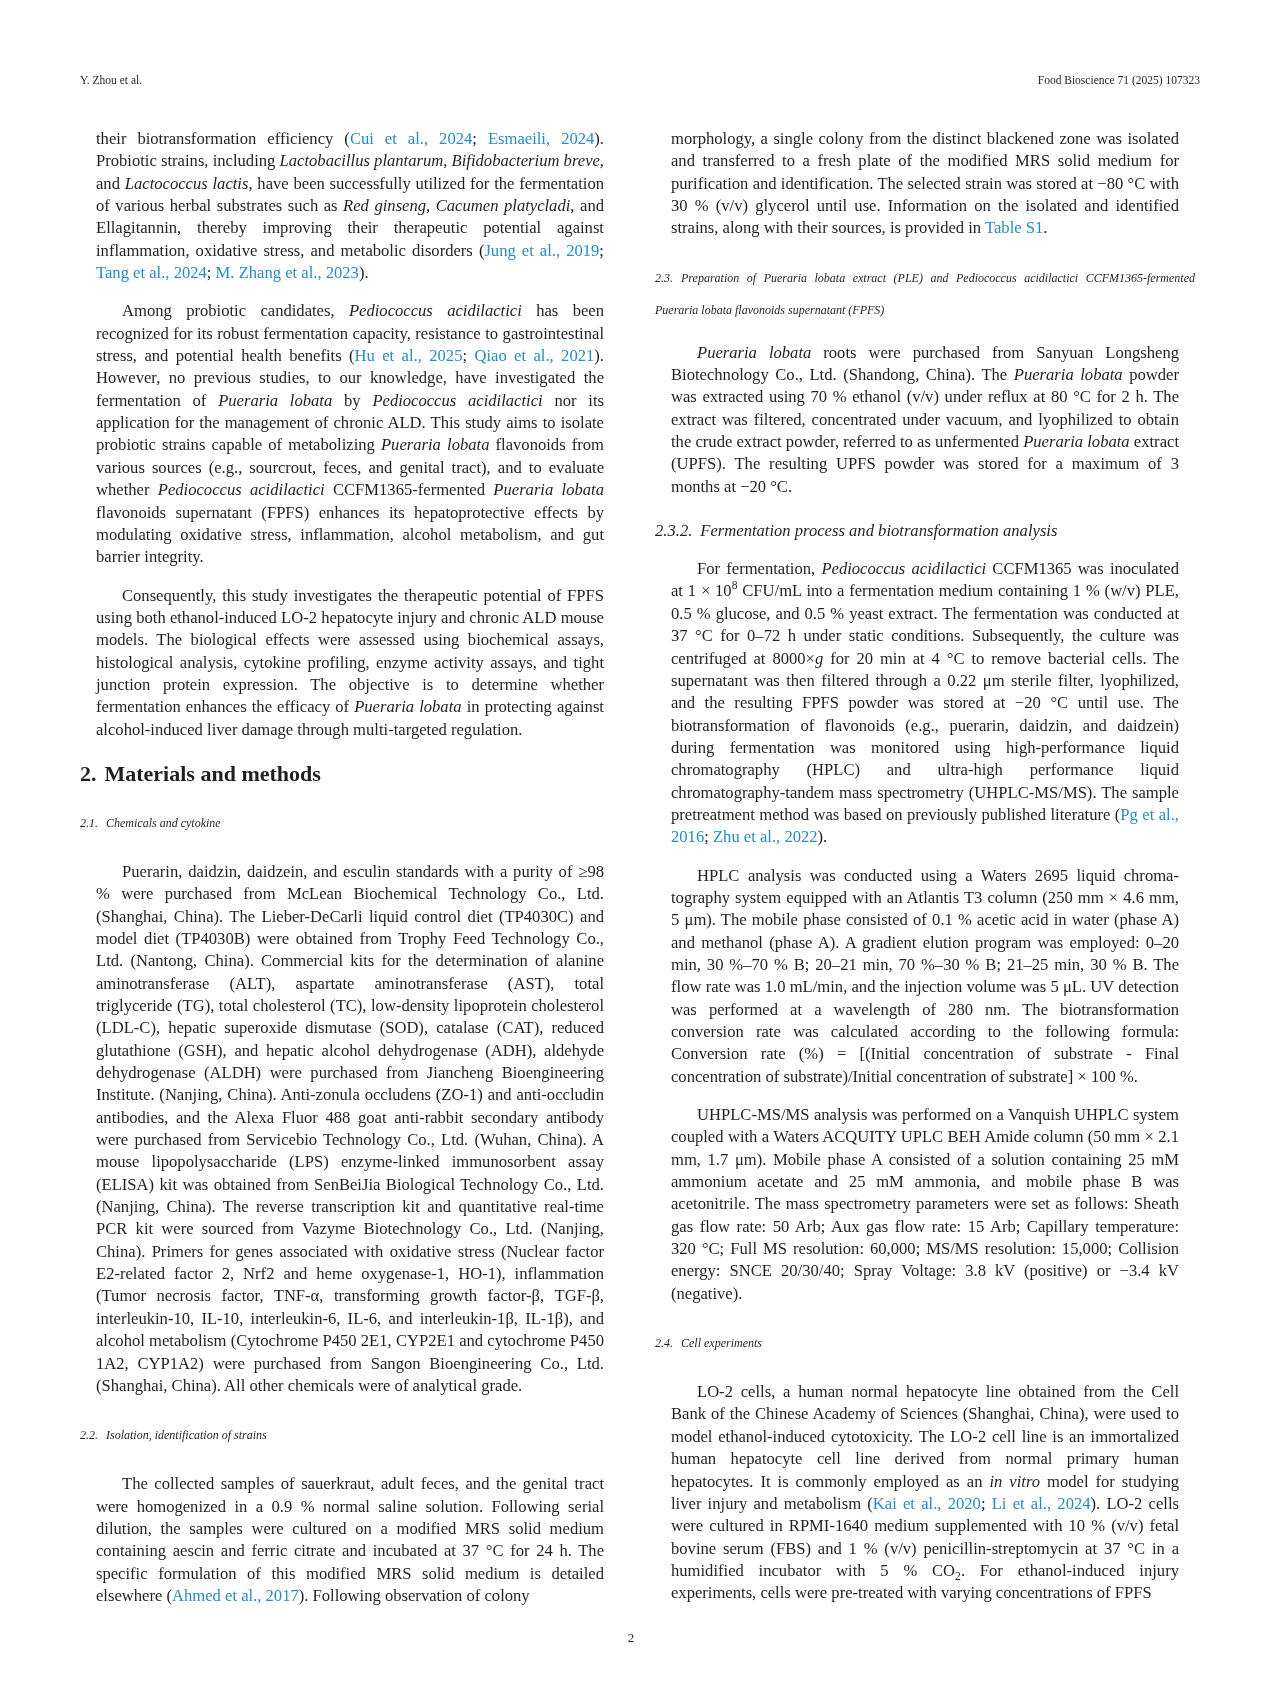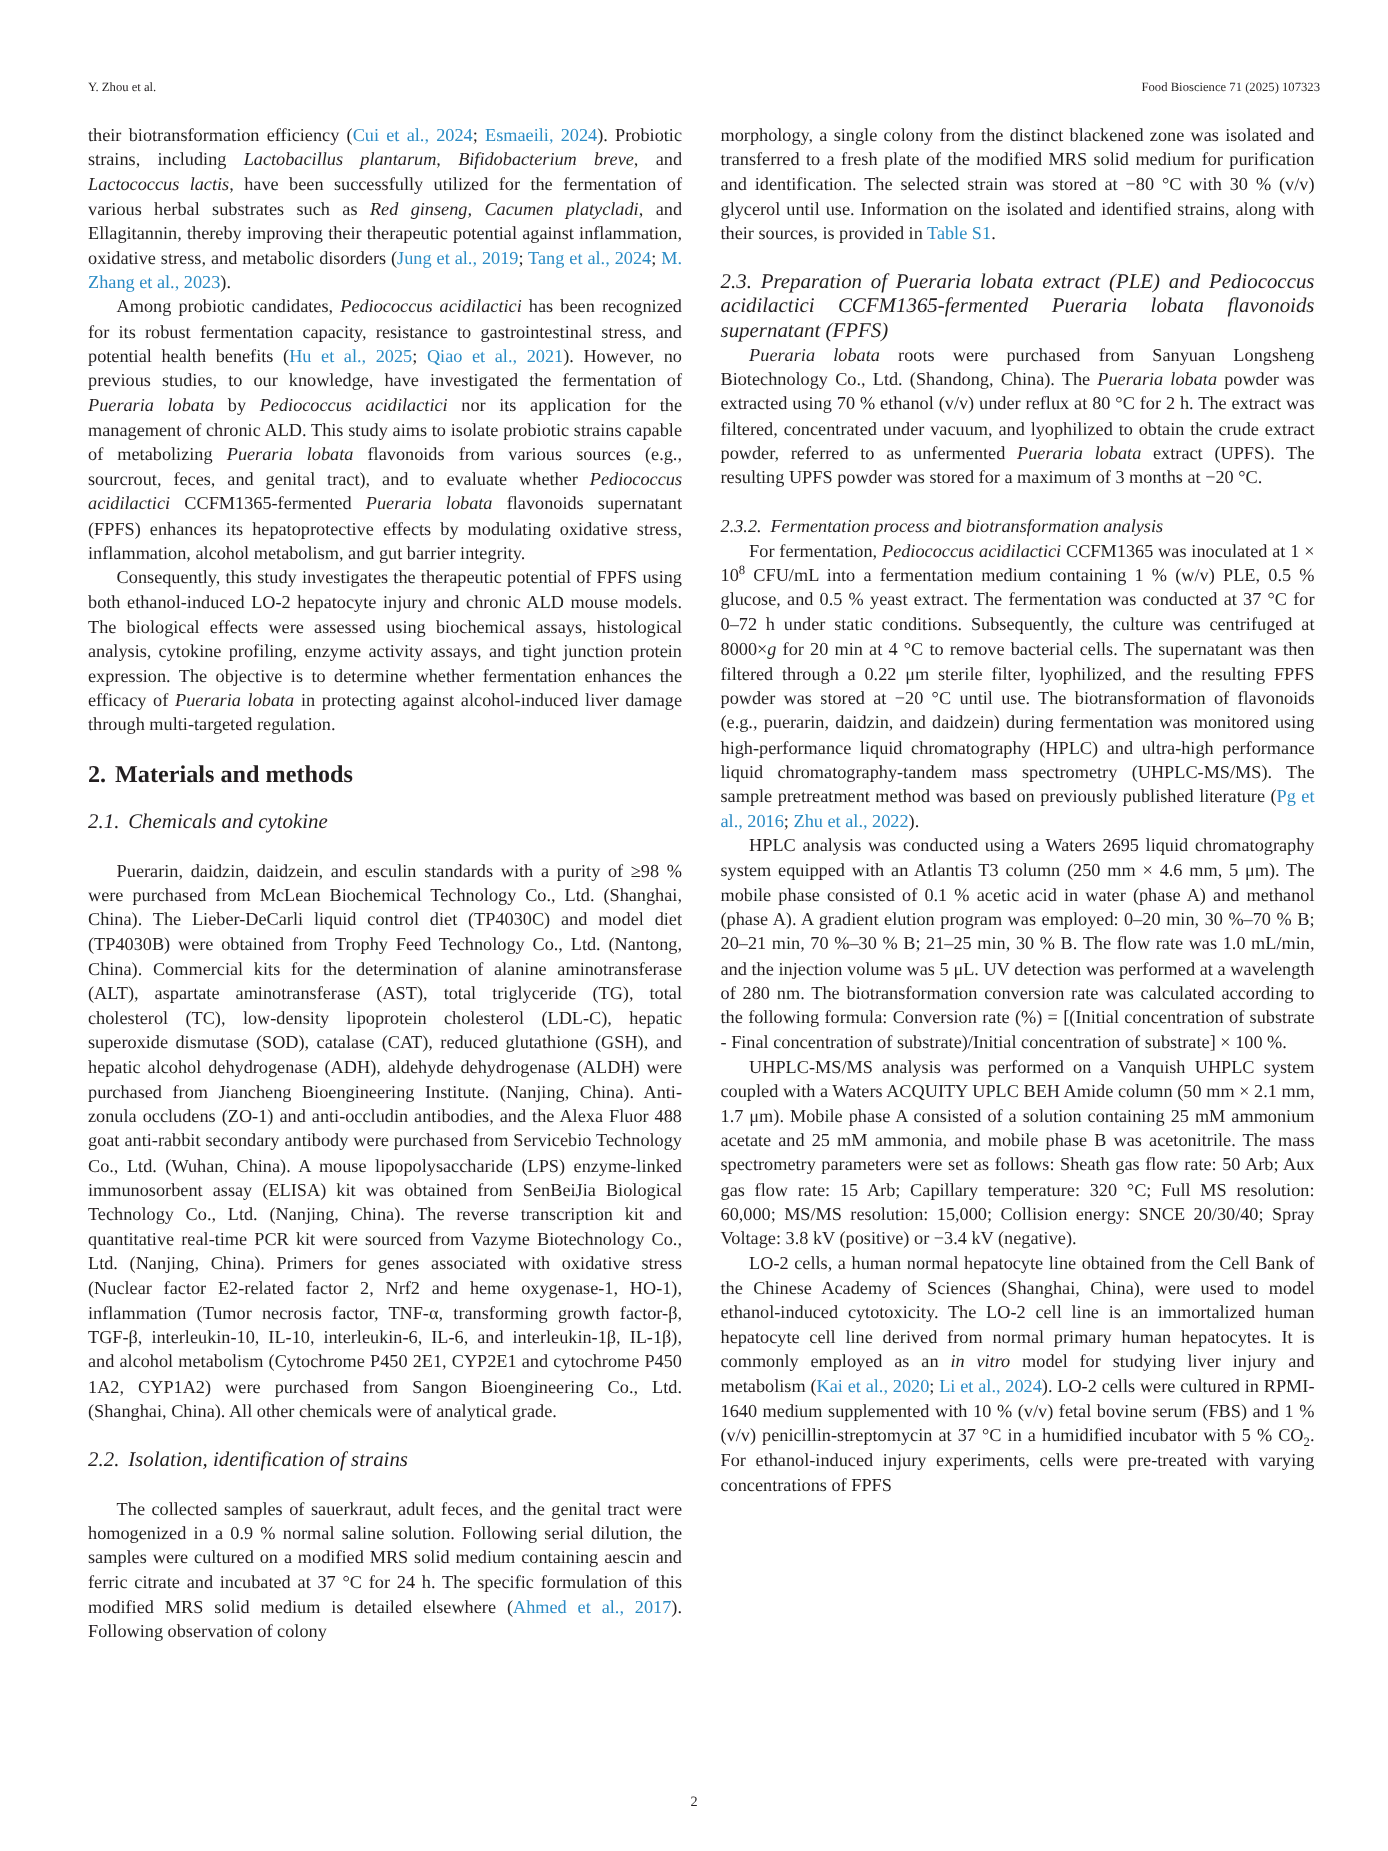--- a/index.html
+++ b/index.html
@@ -13,27 +13,27 @@
     display: flex; justify-content: space-between;
     font-size: 11.5px; color: #231f20;
   }
   .col {
     position: absolute; top: 112px; width: 540px;
     font-size: 16.6px; line-height: 22.35px; text-align: justify;
     hyphens: manual;
   }
   .col-left { left: 80px; }
   .col-right { left: 655px; }
-  .para { margin: 0; text-indent: 0; }
+  .para { margin: 16px; text-indent: 0; }
   .para.indent { text-indent: 26px; }
   .sec-h {
     font-weight: bold; font-size: 22px; margin: 22px 0 21px 0; line-height: 22px;
   }
   .sub-h {
-    font-style: italic; font-size: 19px; margin: 22px 0 22px 0; line-height: 22px;
+    font-style: italic; font-size: 12px; margin: 22px 0 22px 0; line-height: 32px;
   }
   .sub-h.tight-after { margin-bottom: 0; }
   .subsub-h { font-style: italic; margin: 22px 0 0 0; line-height: 22px; }
   .sub-h .num, .subsub-h .num { margin-right: 8px; }
   .sec-h .num { margin-right: 8px; }
   a.cite { color: #2a8bc4; text-decoration: none; }
   .it { font-style: italic; }
   sup, sub { font-size: 70%; line-height: 0; }
   .page-number {
     position: absolute; top: 1630px; left: 0; width: 100%;
@@ -59,16 +59,17 @@
     <p class="para indent"><span>The collected samples of sauerkraut, adult feces, and the genital tract were homogenized in a 0.9 % normal saline solution. Following serial dilution, the samples were cultured on a modified MRS solid medium containing aescin and ferric citrate and incubated at 37 °C for 24 h. The specific formulation of this modified MRS solid medium is detailed elsewhere (</span><a class="cite" href="#">Ahmed et al., 2017</a><span>). Following observation of colony</span></p>
   </div>
 <div class="col col-right">
     <p class="para"><span>morphology, a single colony from the distinct blackened zone was iso­lated and transferred to a fresh plate of the modified MRS solid medium for purification and identification. The selected strain was stored at −80 °C with 30 % (v/v) glycerol until use. Information on the isolated and identified strains, along with their sources, is provided in </span><a class="cite" href="#">Table S1</a><span>.</span></p>
     <div class="sub-h tight-after"><span class="num">2.3.</span><span>Preparation of Pueraria lobata extract (PLE) and Pediococcus acidilactici CCFM1365-fermented Pueraria lobata flavonoids supernatant (FPFS)</span></div>
     <p class="para indent"><span class="it">Pueraria lobata</span><span> roots were purchased from Sanyuan Longsheng Biotechnology Co., Ltd. (Shandong, China). The </span><span class="it">Pueraria lobata</span><span> powder was extracted using 70 % ethanol (v/v) under reflux at 80 °C for 2 h. The extract was filtered, concentrated under vacuum, and lyophilized to obtain the crude extract powder, referred to as unfermented </span><span class="it">Pueraria lobata</span><span> extract (UPFS). The resulting UPFS powder was stored for a maximum of 3 months at −20 °C.</span></p>
     <div class="subsub-h"><span class="num">2.3.2.</span><span>Fermentation process and biotransformation analysis</span></div>
     <p class="para indent"><span>For fermentation, </span><span class="it">Pediococcus acidilactici</span><span> CCFM1365 was inoculated at 1 × 10</span><sup>8</sup><span> CFU/mL into a fermentation medium containing 1 % (w/v) PLE, 0.5 % glucose, and 0.5 % yeast extract. The fermentation was conducted at 37 °C for 0–72 h under static conditions. Subsequently, the culture was centrifuged at 8000×</span><span class="it">g</span><span> for 20 min at 4 °C to remove bacterial cells. The supernatant was then filtered through a 0.22 μm sterile filter, lyophilized, and the resulting FPFS powder was stored at −20 °C until use. The biotransformation of flavonoids (e.g., puerarin, daidzin, and daidzein) during fermentation was monitored using high-performance liquid chromatography (HPLC) and ultra-high performance liquid chromatography-tandem mass spectrometry (UHPLC-MS/MS). The sample pretreatment method was based on previously published liter­ature (</span><a class="cite" href="#">Pg et al., 2016</a><span>; </span><a class="cite" href="#">Zhu et al., 2022</a><span>).</span></p>
     <p class="para indent"><span>HPLC analysis was conducted using a Waters 2695 liquid chroma­tography system equipped with an Atlantis T3 column (250 mm × 4.6 mm, 5 μm). The mobile phase consisted of 0.1 % acetic acid in water (phase A) and methanol (phase A). A gradient elution program was employed: 0–20 min, 30 %–70 % B; 20–21 min, 70 %–30 % B; 21–25 min, 30 % B. The flow rate was 1.0 mL/min, and the injection volume was 5 μL. UV detection was performed at a wavelength of 280 nm. The biotransformation conversion rate was calculated according to the following formula: Conversion rate (%) = [(Initial concentration of substrate - Final concentration of substrate)/Initial concentration of substrate] × 100 %.</span></p>
     <p class="para indent"><span>UHPLC-MS/MS analysis was performed on a Vanquish UHPLC sys­tem coupled with a Waters ACQUITY UPLC BEH Amide column (50 mm × 2.1 mm, 1.7 μm). Mobile phase A consisted of a solution containing 25 mM ammonium acetate and 25 mM ammonia, and mobile phase B was acetonitrile. The mass spectrometry parameters were set as follows: Sheath gas flow rate: 50 Arb; Aux gas flow rate: 15 Arb; Capillary temperature: 320 °C; Full MS resolution: 60,000; MS/MS resolution: 15,000; Collision energy: SNCE 20/30/40; Spray Voltage: 3.8 kV (pos­itive) or −3.4 kV (negative).</span></p>
+    <div class="sub-h"><span class="num">2.4.</span><span>Cell experiments</span></div>
     <p class="para indent"><span>LO-2 cells, a human normal hepatocyte line obtained from the Cell Bank of the Chinese Academy of Sciences (Shanghai, China), were used to model ethanol-induced cytotoxicity. The LO-2 cell line is an immor­talized human hepatocyte cell line derived from normal primary human hepatocytes. It is commonly employed as an </span><span class="it">in vitro</span><span> model for studying liver injury and metabolism (</span><a class="cite" href="#">Kai et al., 2020</a><span>; </span><a class="cite" href="#">Li et al., 2024</a><span>). LO-2 cells were cultured in RPMI-1640 medium supplemented with 10 % (v/v) fetal bovine serum (FBS) and 1 % (v/v) penicillin-streptomycin at 37 °C in a humidified incubator with 5 % CO</span><sub>2</sub><span>. For ethanol-induced injury experiments, cells were pre-treated with varying concentrations of FPFS</span></p>
   </div>
 
 <div class="page-number">2</div>
 
 </body></html>

